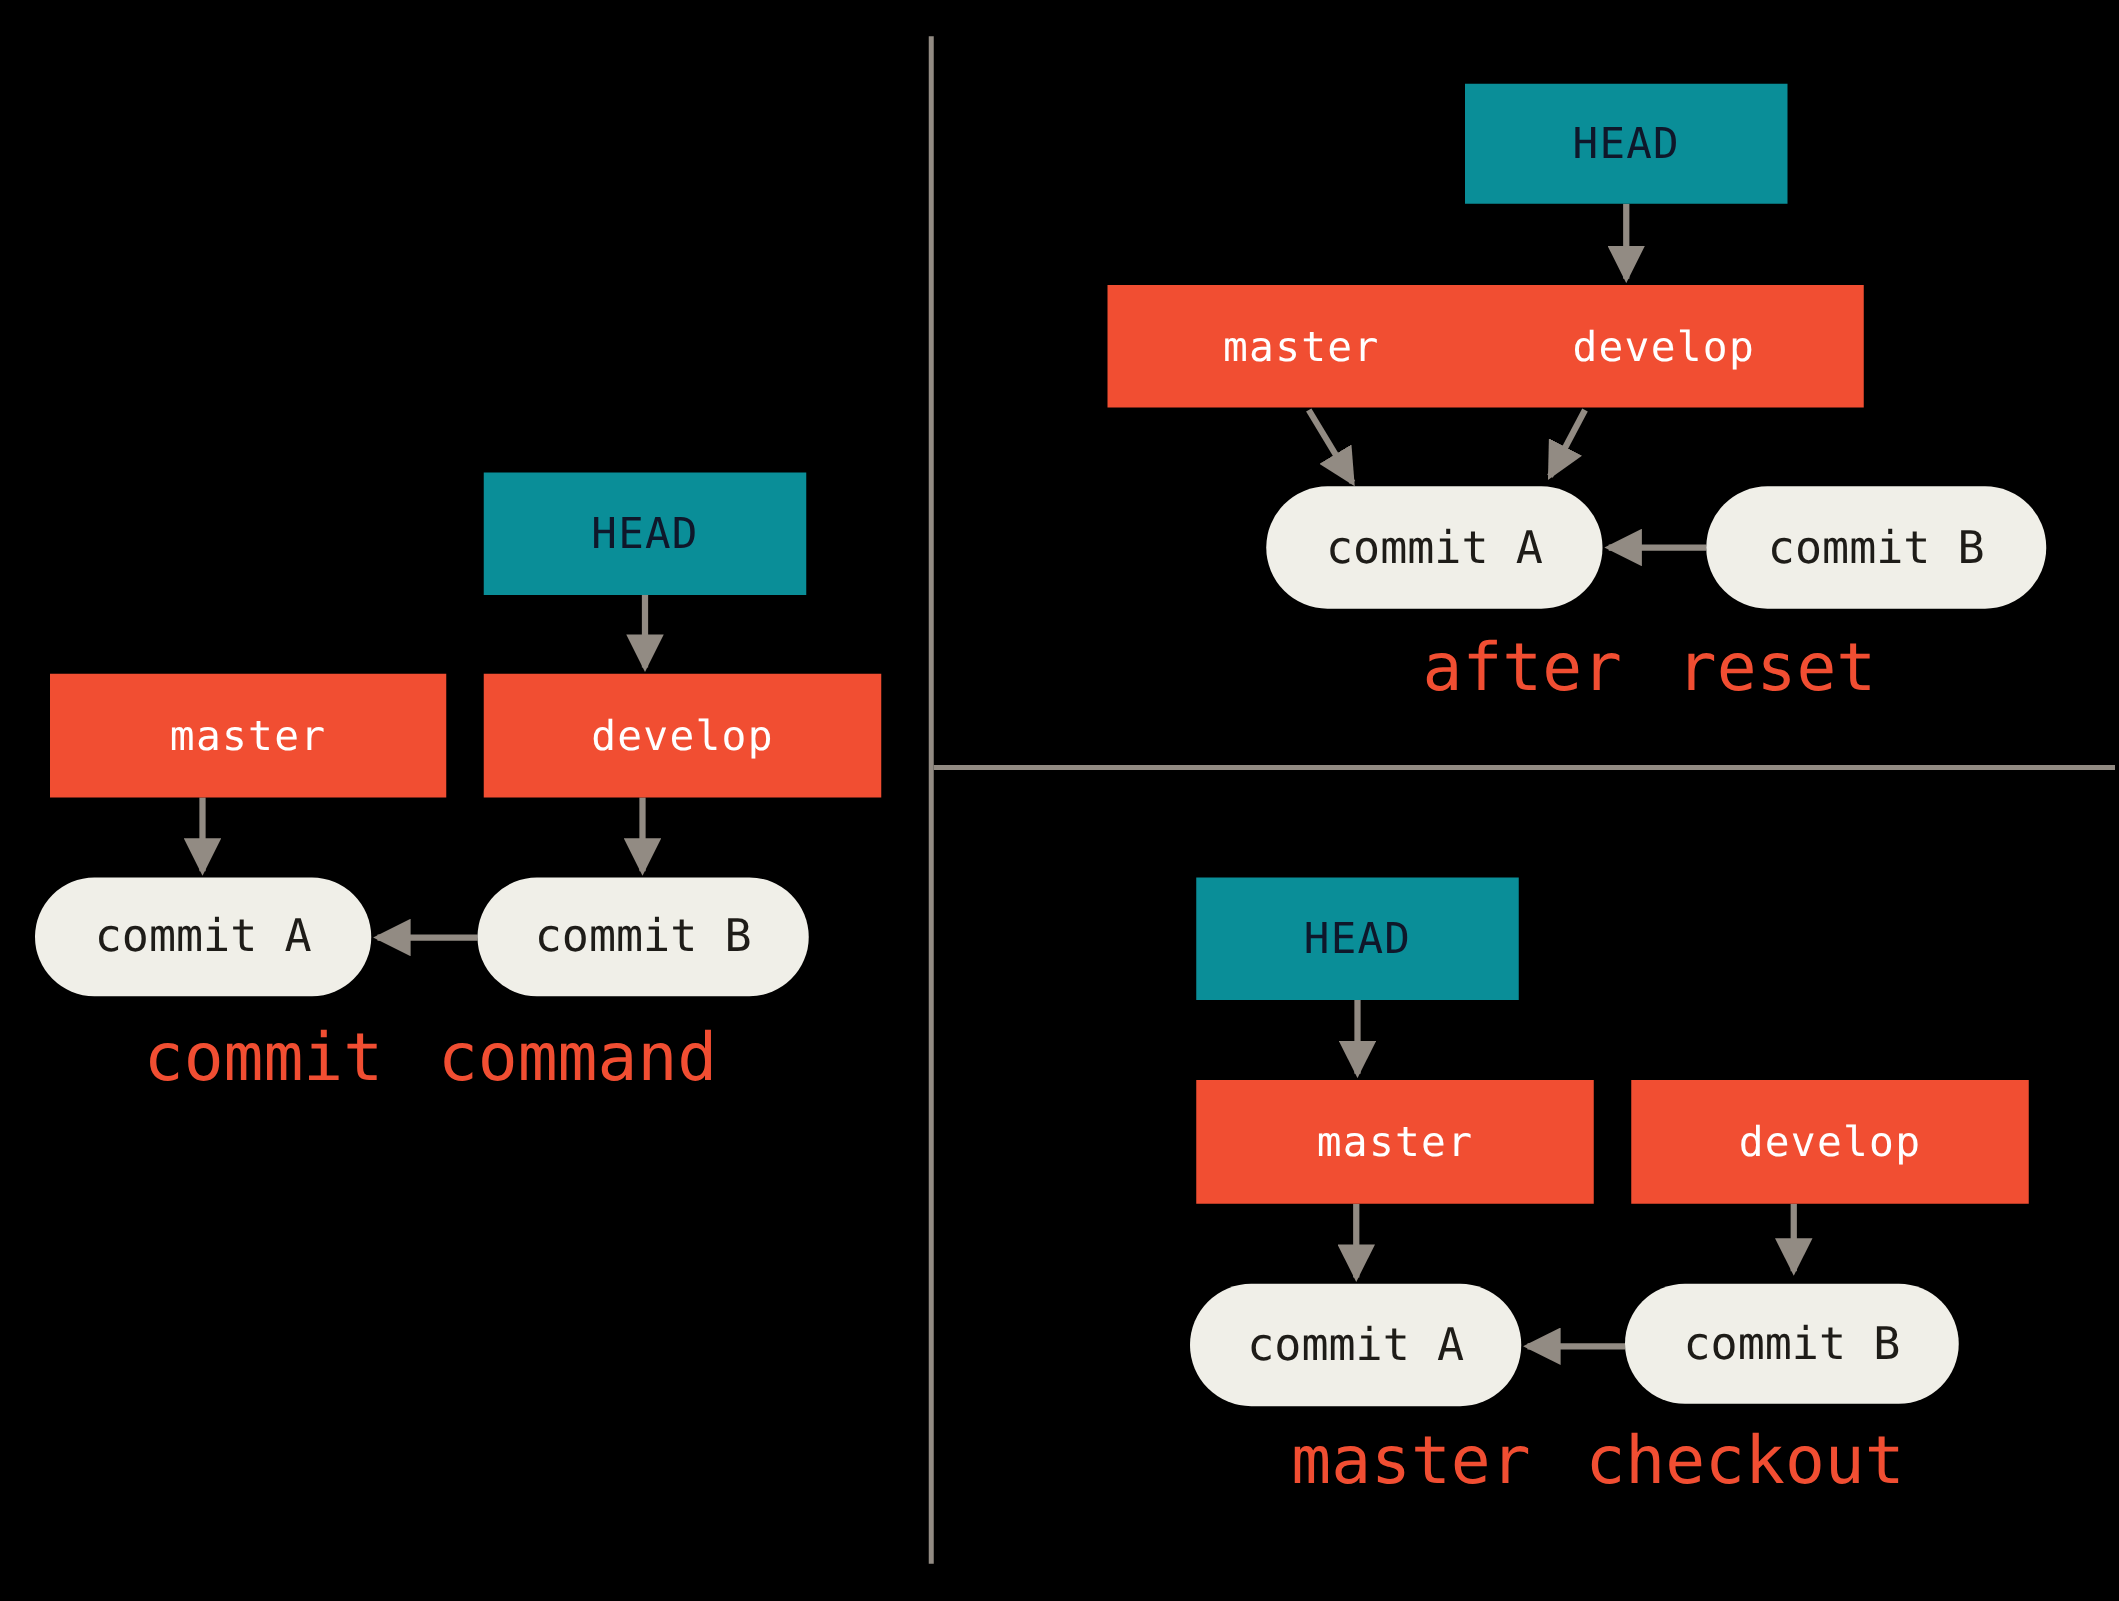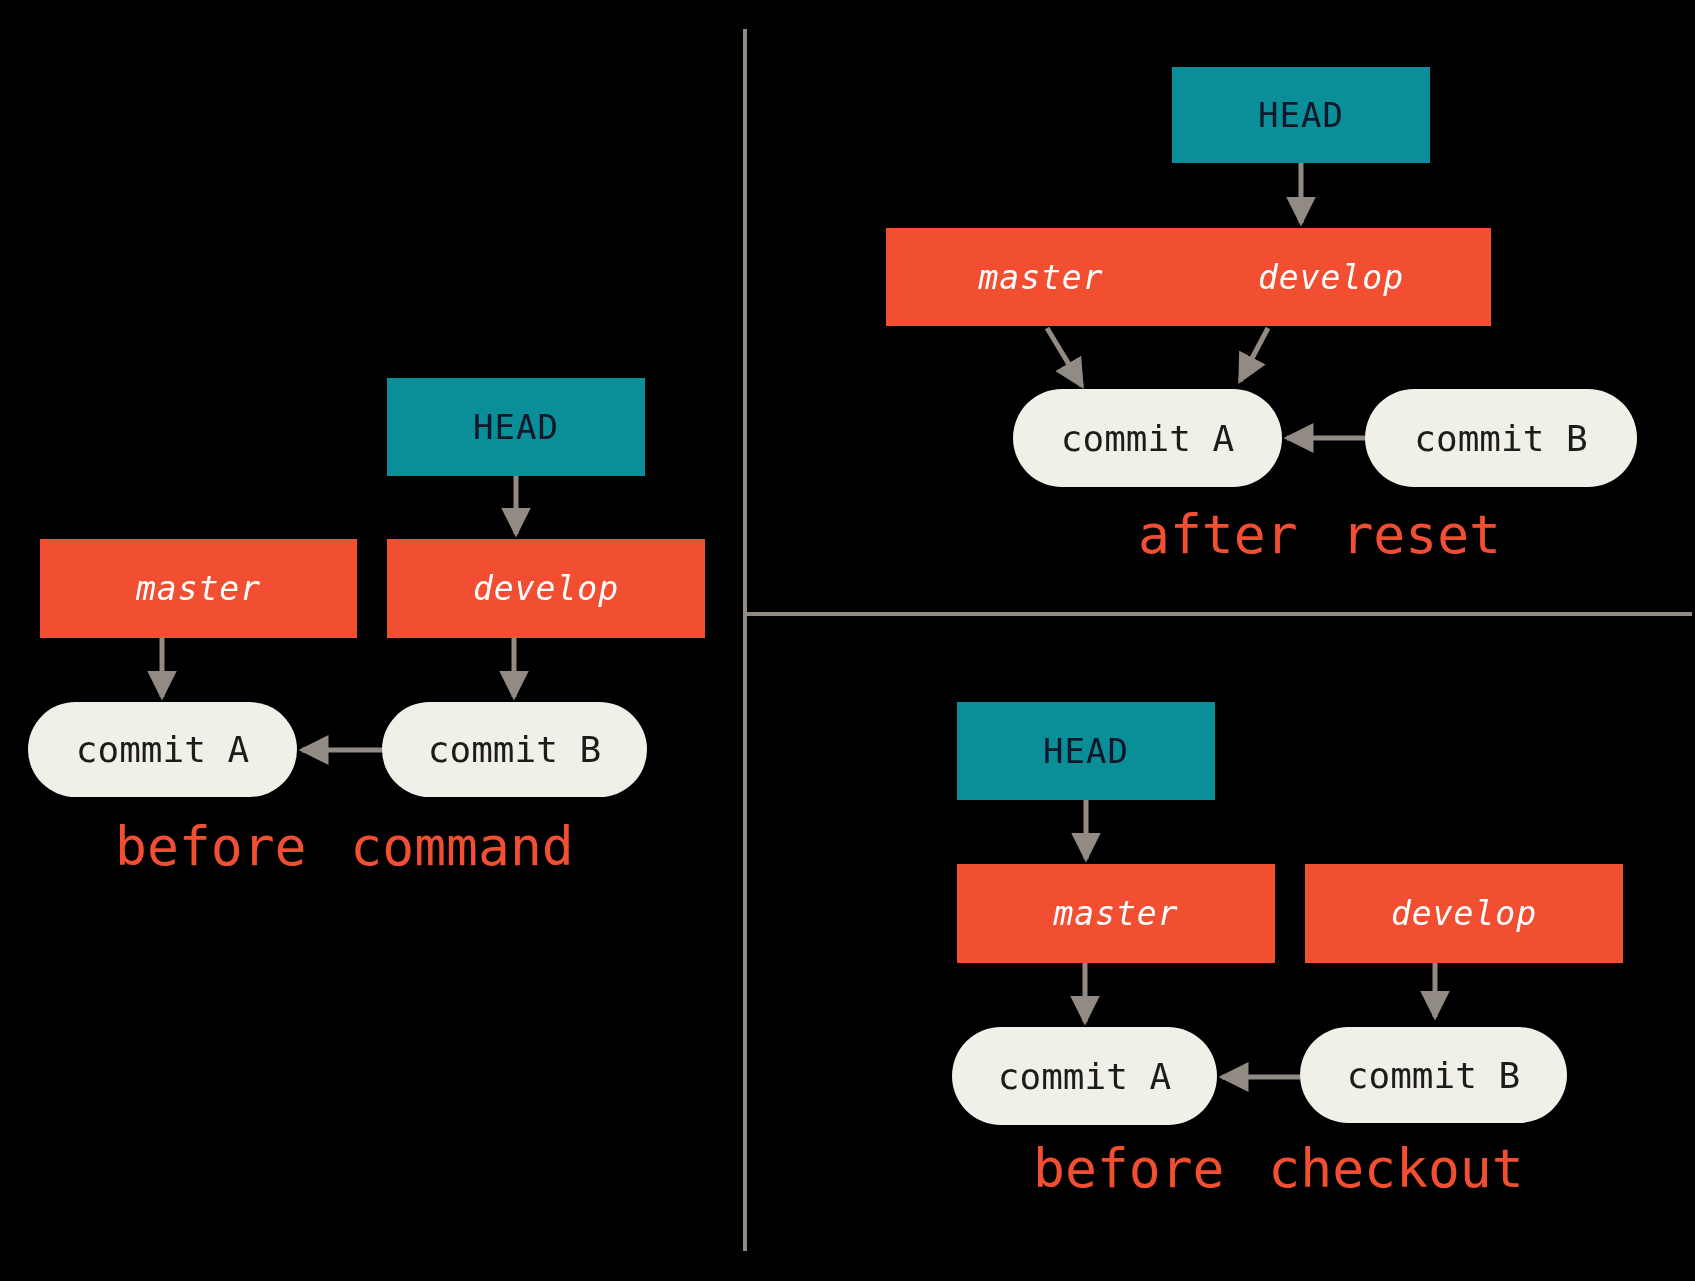--- a/index.html
+++ b/index.html
@@ -18,21 +18,21 @@
     position:relative;overflow:hidden;
     font-family:"DejaVu Sans Mono", monospace;
   }
   .stage{position:absolute;inset:0;width:1695px;height:1281px;}
   .node{
     position:absolute;
     display:flex;align-items:center;justify-content:center;
     box-sizing:border-box;
   }
   .refbox{background:var(--teal);color:#0f172a;font-size:34px;letter-spacing:1px;}
-  .branchbox{background:var(--orange);color:#ffffff;font-size:33px;letter-spacing:1px;font-style:italic;}
+  .branchbox{background:var(--orange);color:#ffffff;font-size:33px;letter-spacing:1px;}
   .pill{background:var(--pill-bg);color:var(--pill-text);font-size:36px;border-radius:50px;}
   .caption{
     position:absolute;color:var(--label);
     font-size:53px;line-height:1;white-space:nowrap;word-spacing:12px;
   }
   .branch-span{position:absolute;top:0;height:100%;display:flex;align-items:center;justify-content:center;width:200px;}
   svg.overlay{position:absolute;left:0;top:0;width:1695px;height:1281px;pointer-events:none;}
   svg.overlay line.arrow{stroke:var(--arrow);stroke-width:5;}
   svg.overlay line.rule{stroke:var(--arrow);stroke-width:4;}
   svg.overlay marker path{fill:var(--arrow);}
@@ -92,36 +92,36 @@
     <line class="arrow" x1="1435" y1="963" x2="1435" y2="1017" marker-end="url(#ah)"></line>
     <line class="arrow" x1="1300" y1="1077" x2="1222" y2="1077" marker-end="url(#ah)"></line>
   </svg>
 
   <div>
     <div class="node refbox b-head">HEAD</div>
     <div class="node branchbox b-master">master</div>
     <div class="node branchbox b-develop">develop</div>
     <div class="node pill b-commit-a">commit A</div>
     <div class="node pill b-commit-b">commit B</div>
-    <div class="caption b-caption">before command</div>
+    <div class="caption b-caption">commit command</div>
   </div>
 
   <div>
     <div class="node refbox r-head">HEAD</div>
     <div class="node branchbox r-wide">
       <span class="branch-span r-master-span">master</span>
       <span class="branch-span r-develop-span">develop</span>
     </div>
     <div class="node pill r-commit-a">commit A</div>
     <div class="node pill r-commit-b">commit B</div>
     <div class="caption r-caption">after reset</div>
   </div>
 
   <div>
     <div class="node refbox c-head">HEAD</div>
     <div class="node branchbox c-master">master</div>
     <div class="node branchbox c-develop">develop</div>
     <div class="node pill c-commit-a">commit A</div>
     <div class="node pill c-commit-b">commit B</div>
-    <div class="caption c-caption">before checkout</div>
+    <div class="caption c-caption">master checkout</div>
   </div>
 
 </div>
 
 </body></html>

